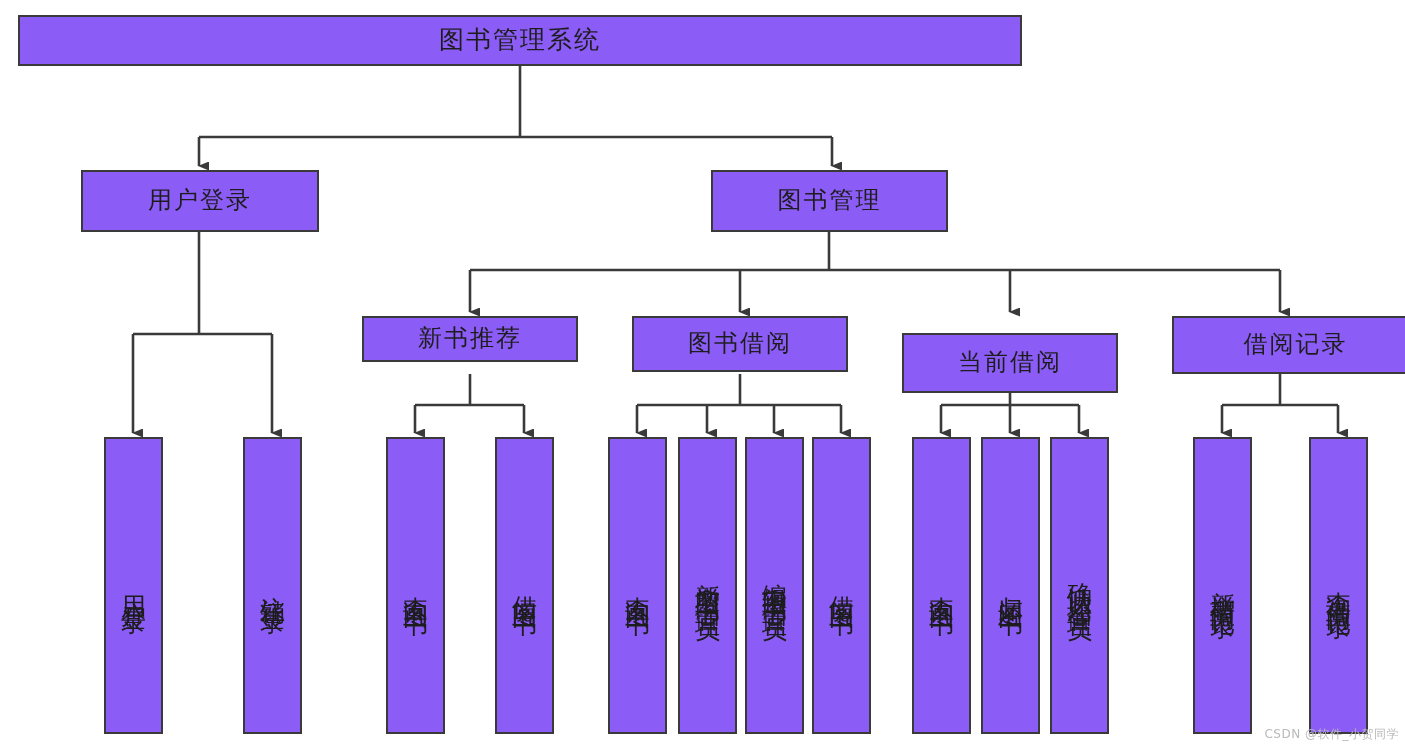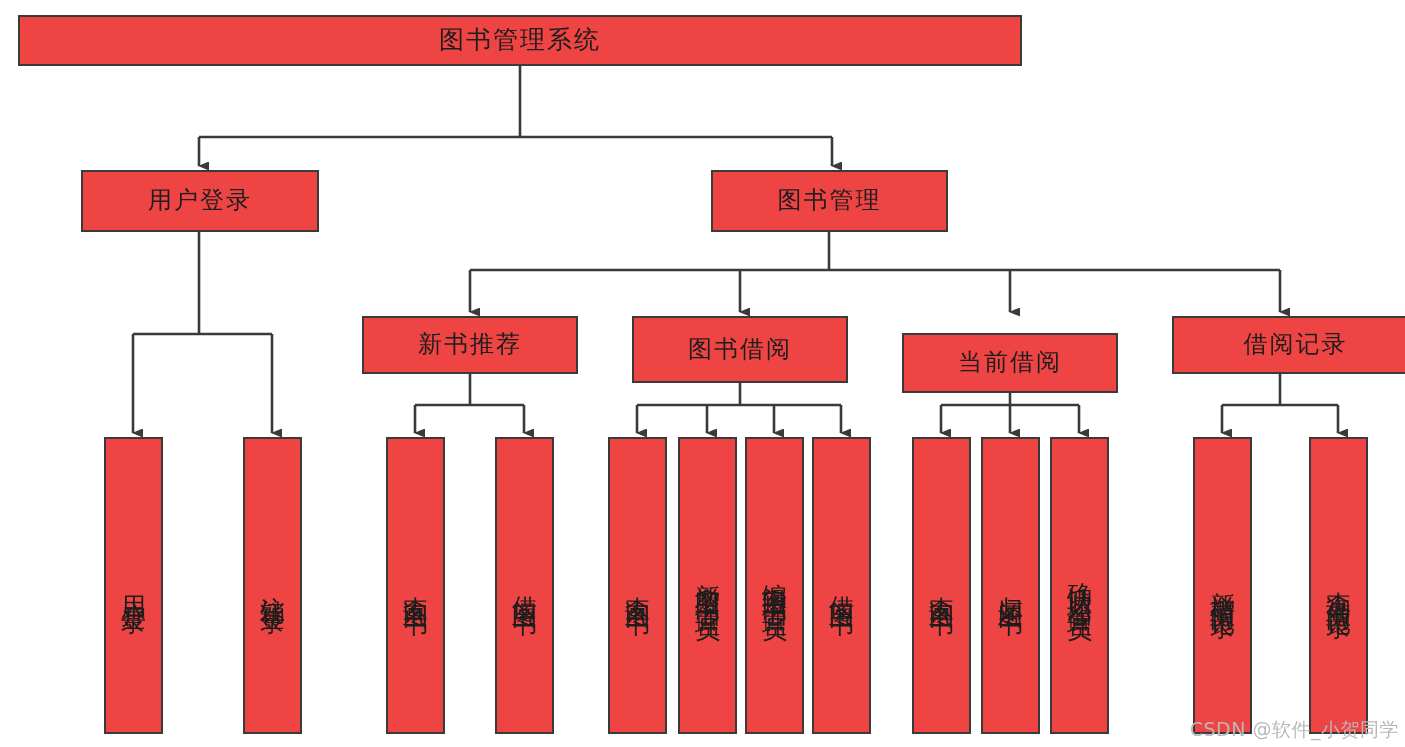--- a/index.html
+++ b/index.html
@@ -23,21 +23,21 @@
     left: 0;
     top: 0;
     width: 1405px;
     height: 747px;
     pointer-events: none;
   }
   .node {
     position: absolute;
     box-sizing: border-box;
     border: 2px solid #3a3a3a;
-    background: #ef4444;
+    background: #8b5cf6;
     display: flex;
     align-items: center;
     justify-content: center;
     color: #1d1d1d;
   }
   .node-label {
     display: block;
     text-align: center;
     line-height: 1.05;
     letter-spacing: 1px;
@@ -61,21 +61,21 @@
     writing-mode: vertical-rl;
     text-orientation: upright;
     font-size: 25px;
     letter-spacing: 5px;
     line-height: 1;
   }
   .watermark {
     position: absolute;
     right: 6px;
     bottom: 4px;
-    font-size: 19px;
+    font-size: 12px;
     color: #b9b9b9;
     letter-spacing: 0.5px;
     white-space: nowrap;
     user-select: none;
   }
 </style>
 </head>
 <body>
 
 <div id="canvas">
@@ -137,25 +137,25 @@
   </div>
 
   <div class="node horiz" style="left:81px; top:170px; width:238px; height:62px;">
     <span class="node-label">用户登录</span>
   </div>
 
   <div class="node horiz" style="left:711px; top:170px; width:237px; height:62px;justify-content:center;">
     <span class="node-label">图书管理</span>
   </div>
 
-  <div class="node horiz" style="left:362px; top:316px; width:216px; height:58px;">
+  <div class="node horiz" style="left:362px; top:316px; width:216px; height:46px;">
     <span class="node-label">新书推荐</span>
   </div>
 
-  <div class="node horiz" style="left:632px; top:316px; width:216px; height:67px;">
+  <div class="node horiz" style="left:632px; top:316px; width:216px; height:56px;">
     <span class="node-label">图书借阅</span>
   </div>
 
   <div class="node horiz" style="left:902px; top:333px; width:216px; height:60px;">
     <span class="node-label">当前借阅</span>
   </div>
 
   <div class="node horiz" style="left:1172px; top:316px; width:247px; height:58px;">
     <span class="node-label">借阅记录</span>
   </div>

